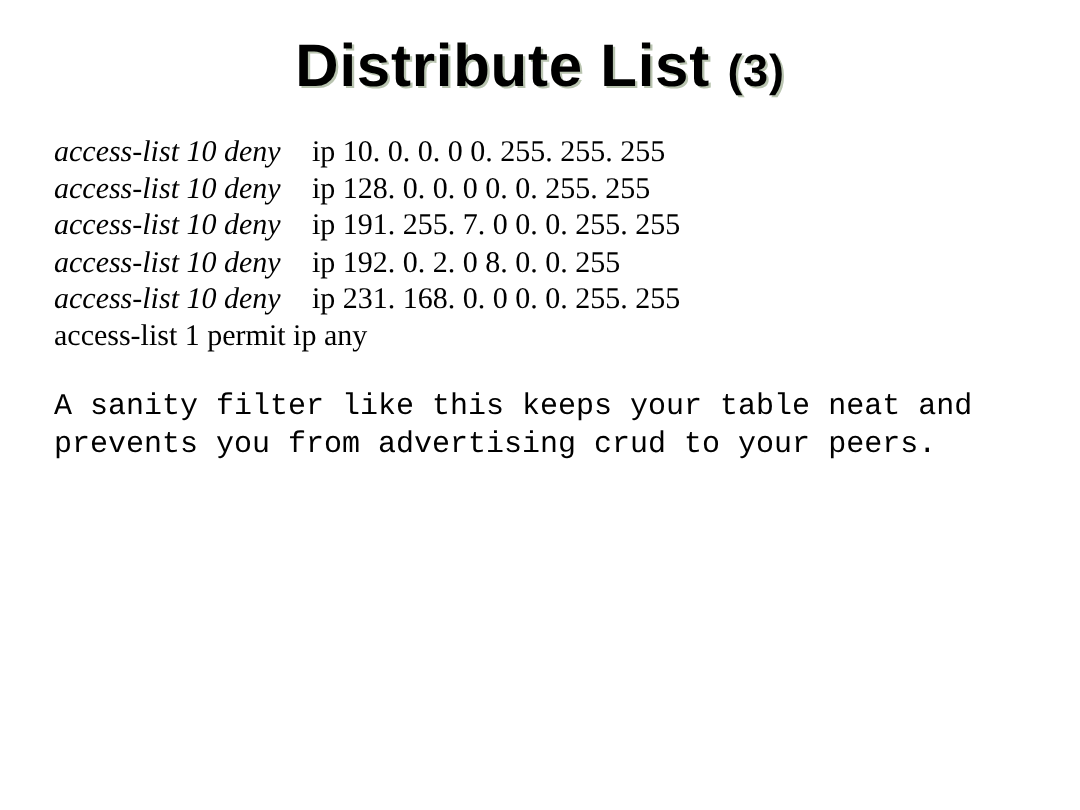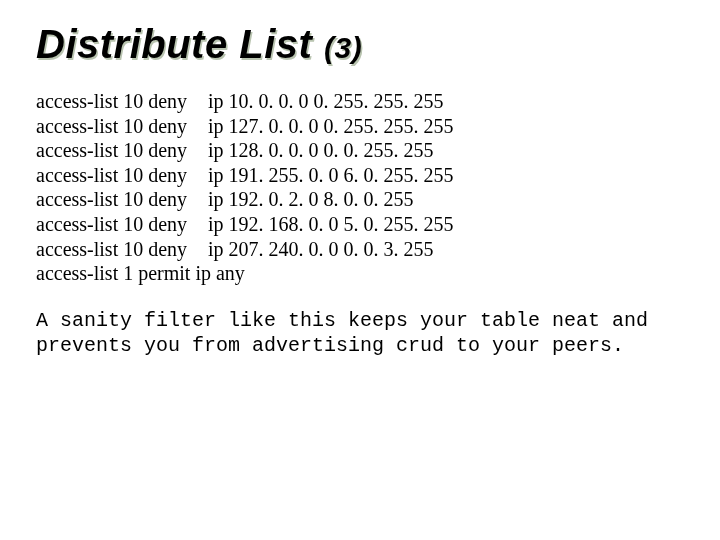--- a/index.html
+++ b/index.html
@@ -14,42 +14,42 @@
   .slide {
     box-sizing: border-box;
     padding: 18px 36px 24px 36px;
     width: 720px;
     height: 540px;
   }
   .title {
     font-family: Arial, Helvetica, sans-serif;
     font-weight: 700;
     font-size: 40px;
-    text-align: left;
+    text-align: center;
     margin: 4px 0 22px 0;
     letter-spacing: 0.5px;
     text-shadow: 1.5px 1.5px 0 #b9c4b0;
-    font-style: italic;
   }
   .title .sub {
     font-size: 30px;
     vertical-align: baseline;
   }
   .acl {
     font-family: "Times New Roman", Times, serif;
     font-size: 20px;
     line-height: 1.23;
     margin-bottom: 22px;
   }
   .acl-row {
     white-space: nowrap;
   }
   .acl-row .c1 {
     display: inline-block;
     width: 172px;
+    font-style: italic;
   }
   .note {
     font-family: Liberation Mono, monospace;
     font-size: 20px;
     line-height: 1.25;
     max-width: 648px;
   }
 </style>
 </head>
 <body>
@@ -59,36 +59,30 @@
   <div class="title">
     <span>Distribute List</span>
     <span class="sub">(3)</span>
   </div>
 
   <div class="acl">
     <div class="acl-row">
       <span class="c1">access-list 10 deny</span><span>ip 10. 0. 0. 0 0. 255. 255. 255</span>
     </div>
     <div class="acl-row">
-      <span class="c1">access-list 10 deny</span><span>ip 127. 0. 0. 0 0. 255. 255. 255</span>
-    </div>
-    <div class="acl-row">
       <span class="c1">access-list 10 deny</span><span>ip 128. 0. 0. 0 0. 0. 255. 255</span>
     </div>
     <div class="acl-row">
-      <span class="c1">access-list 10 deny</span><span>ip 191. 255. 0. 0 6. 0. 255. 255</span>
+      <span class="c1">access-list 10 deny</span><span>ip 191. 255. 7. 0 0. 0. 255. 255</span>
     </div>
     <div class="acl-row">
       <span class="c1">access-list 10 deny</span><span>ip 192. 0. 2. 0 8. 0. 0. 255</span>
     </div>
     <div class="acl-row">
-      <span class="c1">access-list 10 deny</span><span>ip 192. 168. 0. 0 5. 0. 255. 255</span>
-    </div>
-    <div class="acl-row">
-      <span class="c1">access-list 10 deny</span><span>ip 207. 240. 0. 0 0. 0. 3. 255</span>
+      <span class="c1">access-list 10 deny</span><span>ip 231. 168. 0. 0 0. 0. 255. 255</span>
     </div>
     <div class="acl-row">
       <span>access-list 1 permit ip any</span><span></span>
     </div>
   </div>
 
   <div class="note">A sanity filter like this keeps your table neat and prevents you from advertising crud to your peers.</div>
 
 </div>
 

